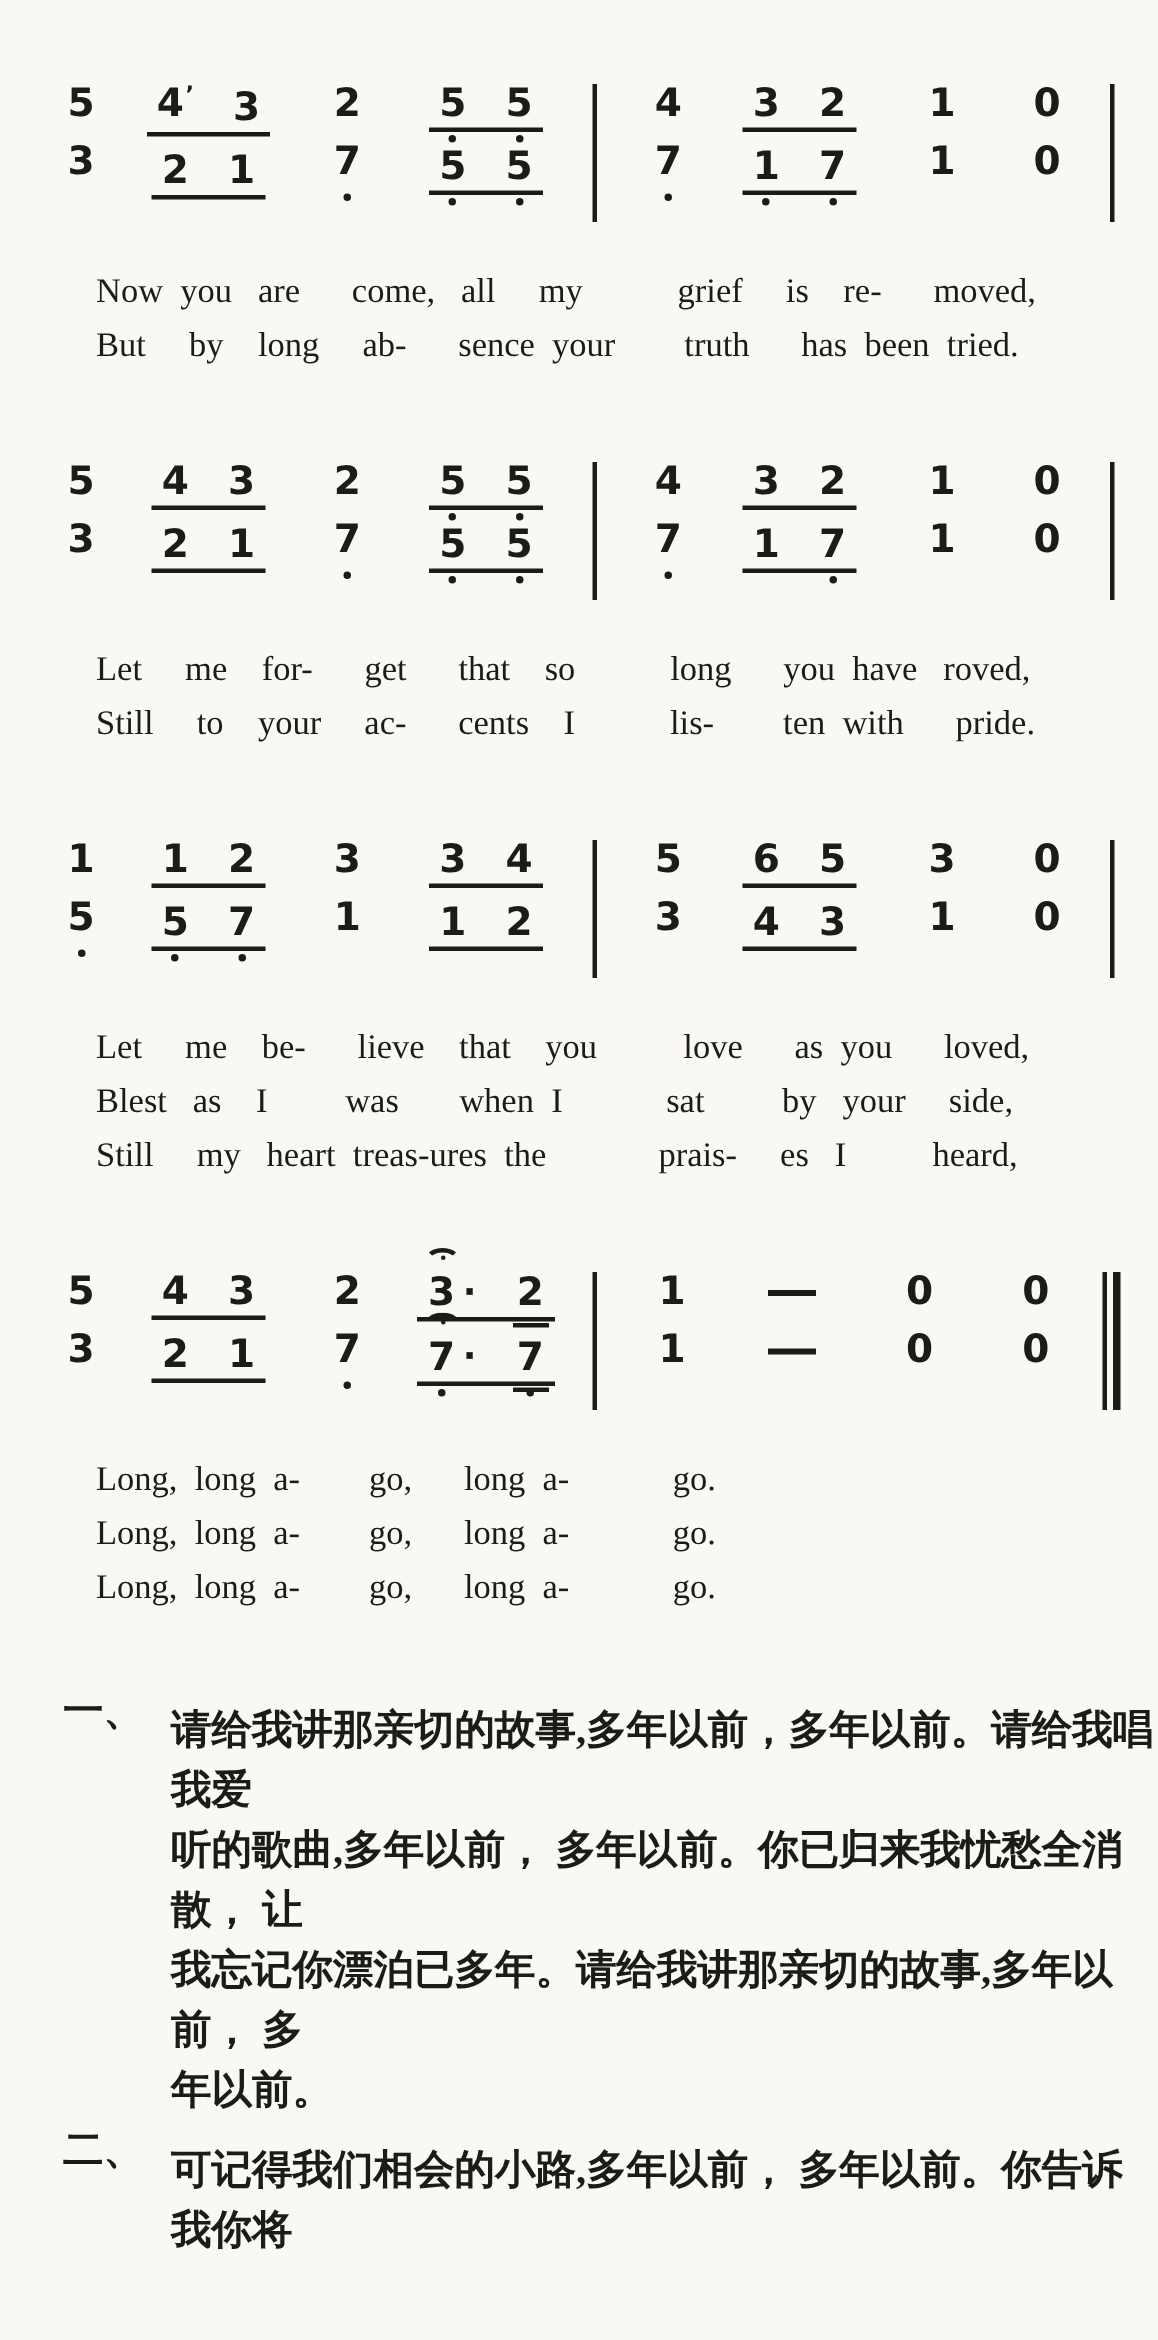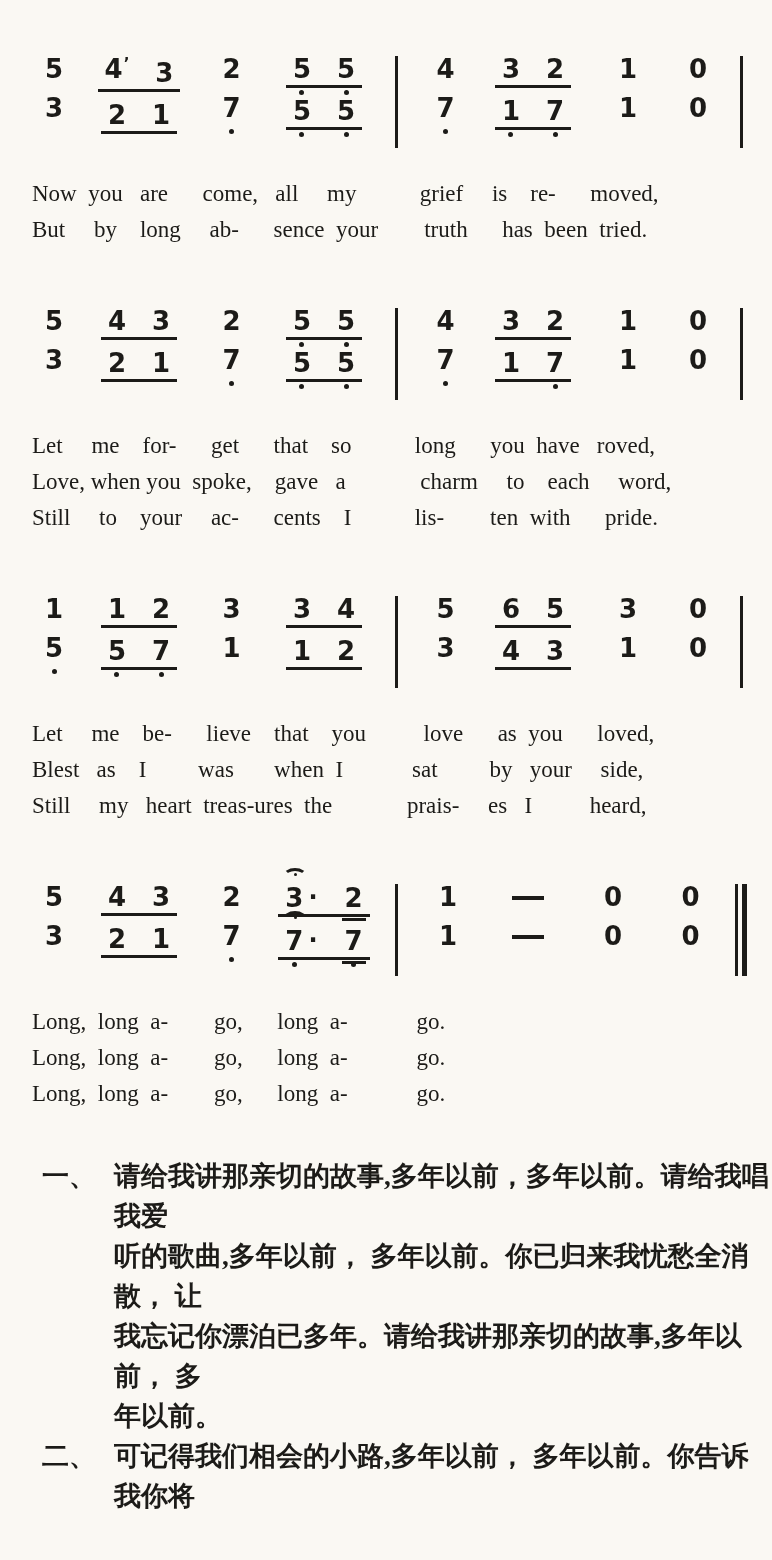--- a/index.html
+++ b/index.html
@@ -26,27 +26,27 @@
         border:3px solid transparent;border-top-color:var(--ink);border-radius:50%;}
   .ferm::after{content:"";position:absolute;left:50%;top:2px;width:3px;height:3px;margin-left:-1.5px;border-radius:50%;background:var(--ink);}
   .dash{width:36px;height:26px;}
   .dashbar{position:absolute;left:2px;right:2px;top:12px;height:4px;background:var(--ink);}
   .barcol{display:flex;justify-content:center;align-items:flex-start;padding-top:16px;}
   .barline{width:3px;height:92px;background:var(--ink);}
   .fbar{display:flex;gap:4px;}
   .fbar i{display:block;height:92px;background:var(--ink);}
   .fbar i.thin{width:2.5px;} .fbar i.thick{width:5px;}
   
-  .lyrics{margin:28px 0 0 32px;font:23px/36px "Liberation Serif",serif;white-space:pre;}
+  .lyrics{margin:28px 0 0 64px;font:23px/36px "Liberation Serif",serif;white-space:pre;}
   
   .cn{margin:16px 0 0 42px;font-family:"Liberation Serif",serif;font-weight:700;font-size:27px;line-height:40px;}
   .cn-intro{margin-bottom:6px;}
   .verse{display:flex;align-items:flex-start;}
   .vlabel{flex:0 0 72px;}
-  .vlines{flex:1;}
+  .vlines{flex:1;margin-top:13px;}
 </style>
 </head>
 <body>
 
 <div id="sheet">
     <div class="system">
       <div class="staff">
         <div class="ncol" style="width: 60px;">
           <div class="unit">
             <div class="digits">
@@ -350,21 +350,21 @@
               <span class="note">
                 <span class="dg">0</span>
               </span>
             </div>
           </div>
         </div>
         <div class="barcol" style="width: 26px;">
           <div class="barline"></div>
         </div>
       </div>
-      <div class="lyrics"><div class="lyric-line">Let     me    for-      get      that    so           long      you  have   roved,</div><div class="lyric-line">Love, when you  spoke,    gave   a             charm     to    each     word,</div><div class="lyric-line">Still     to    your     ac-      cents    I           lis-        ten  with      pride.</div></div>
+      <div class="lyrics"><div class="lyric-line">Let     me    for-      get      that    so           long      you  have   roved,</div><div class="lyric-line">Still     to    your     ac-      cents    I           lis-        ten  with      pride.</div></div>
     </div>
     <div class="system">
       <div class="staff">
         <div class="ncol" style="width: 60px;">
           <div class="unit">
             <div class="digits">
               <span class="note">
                 <span class="dg">1</span>
               </span>
             </div>

